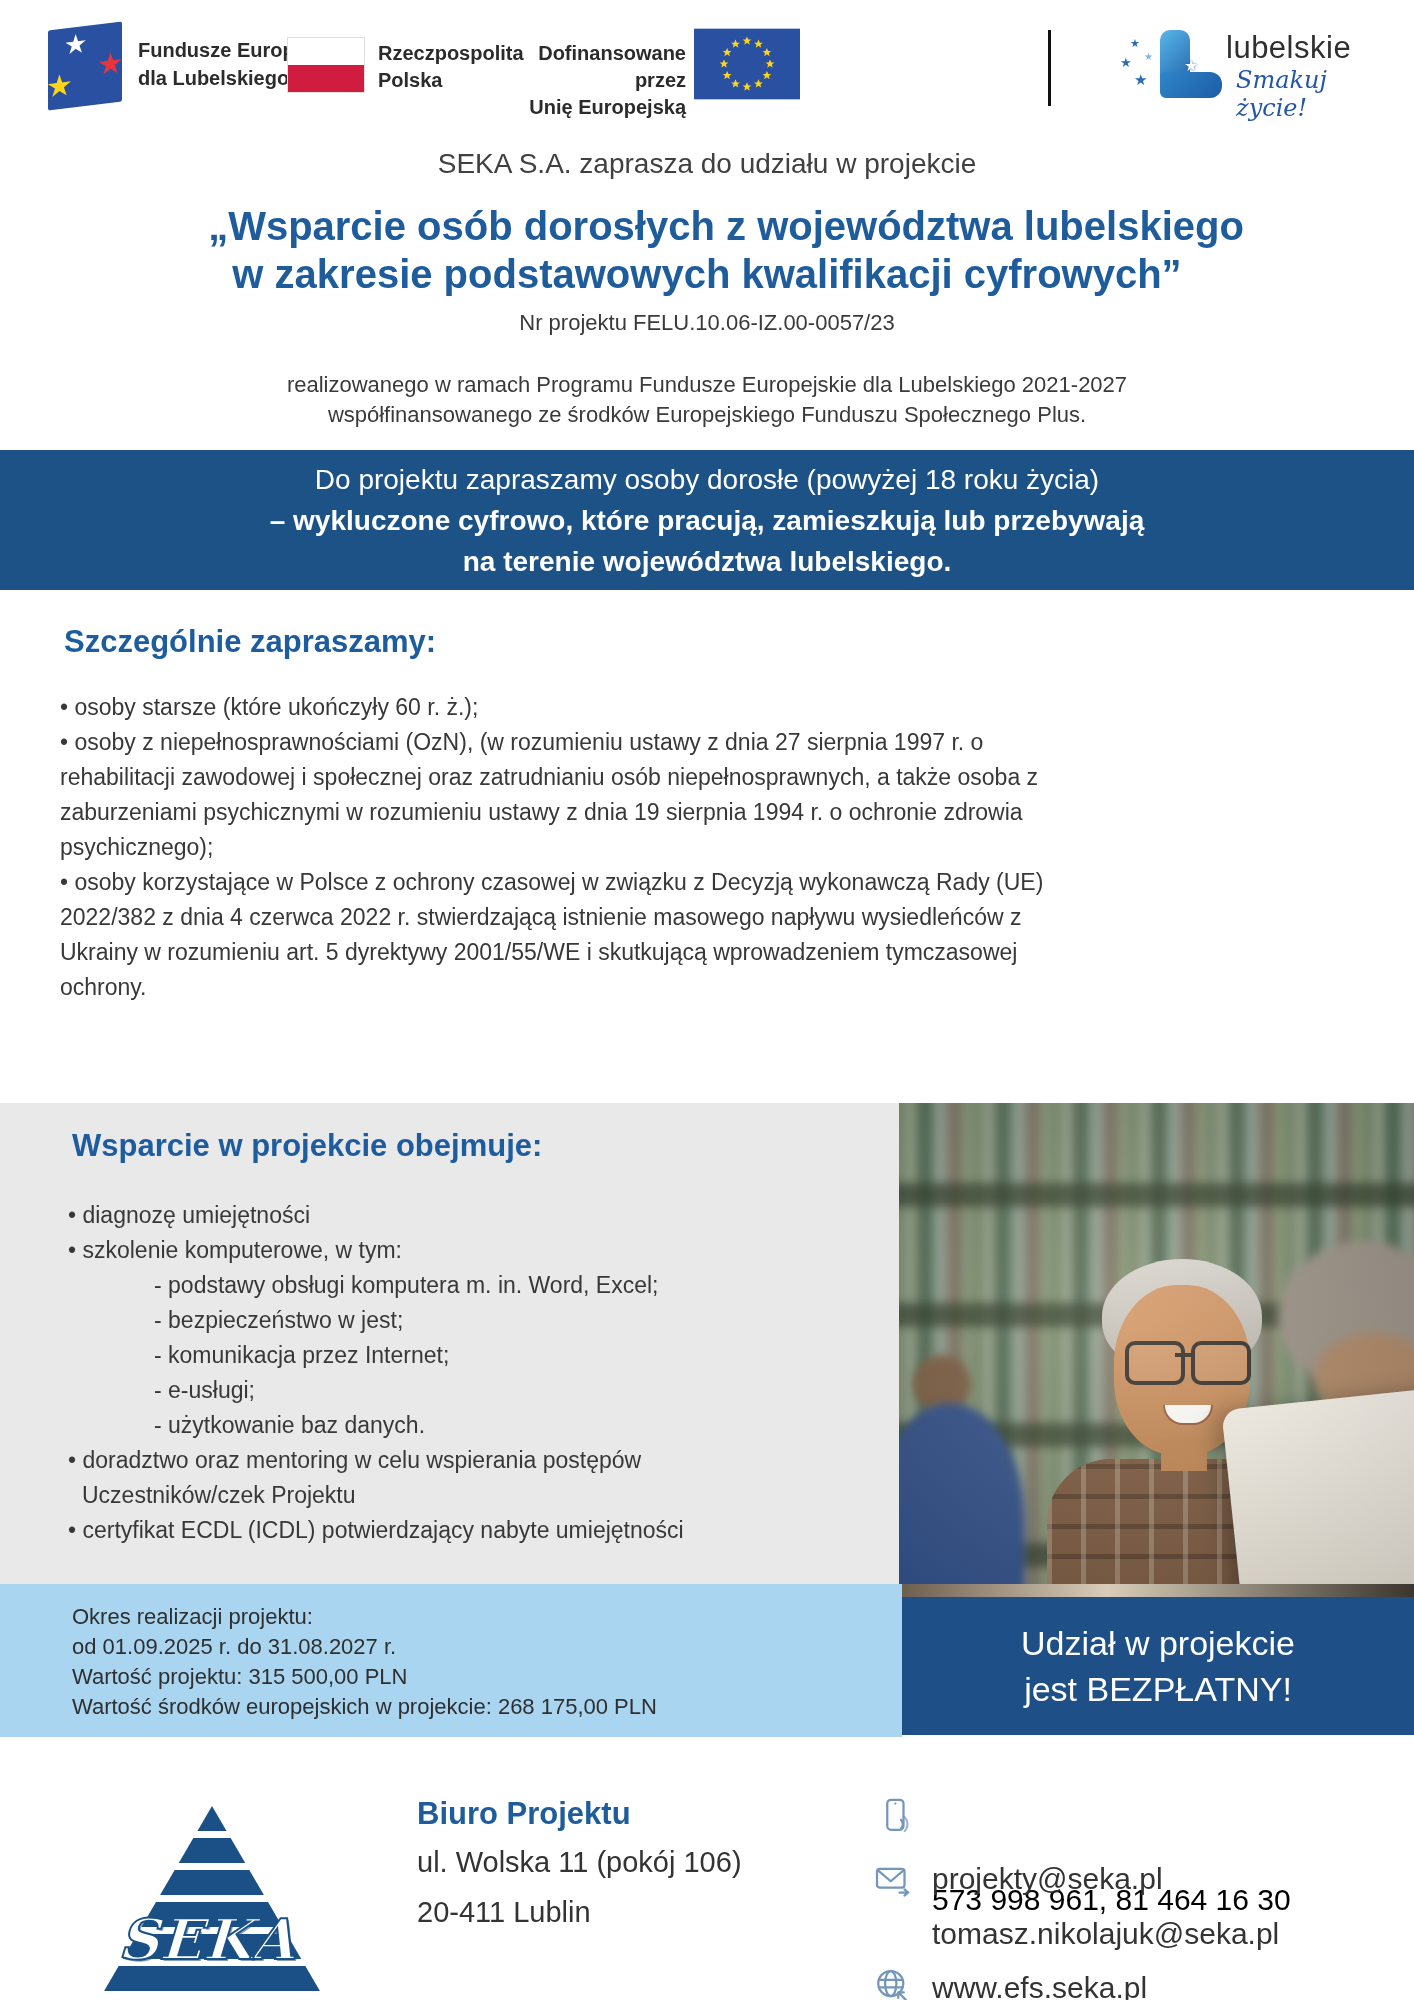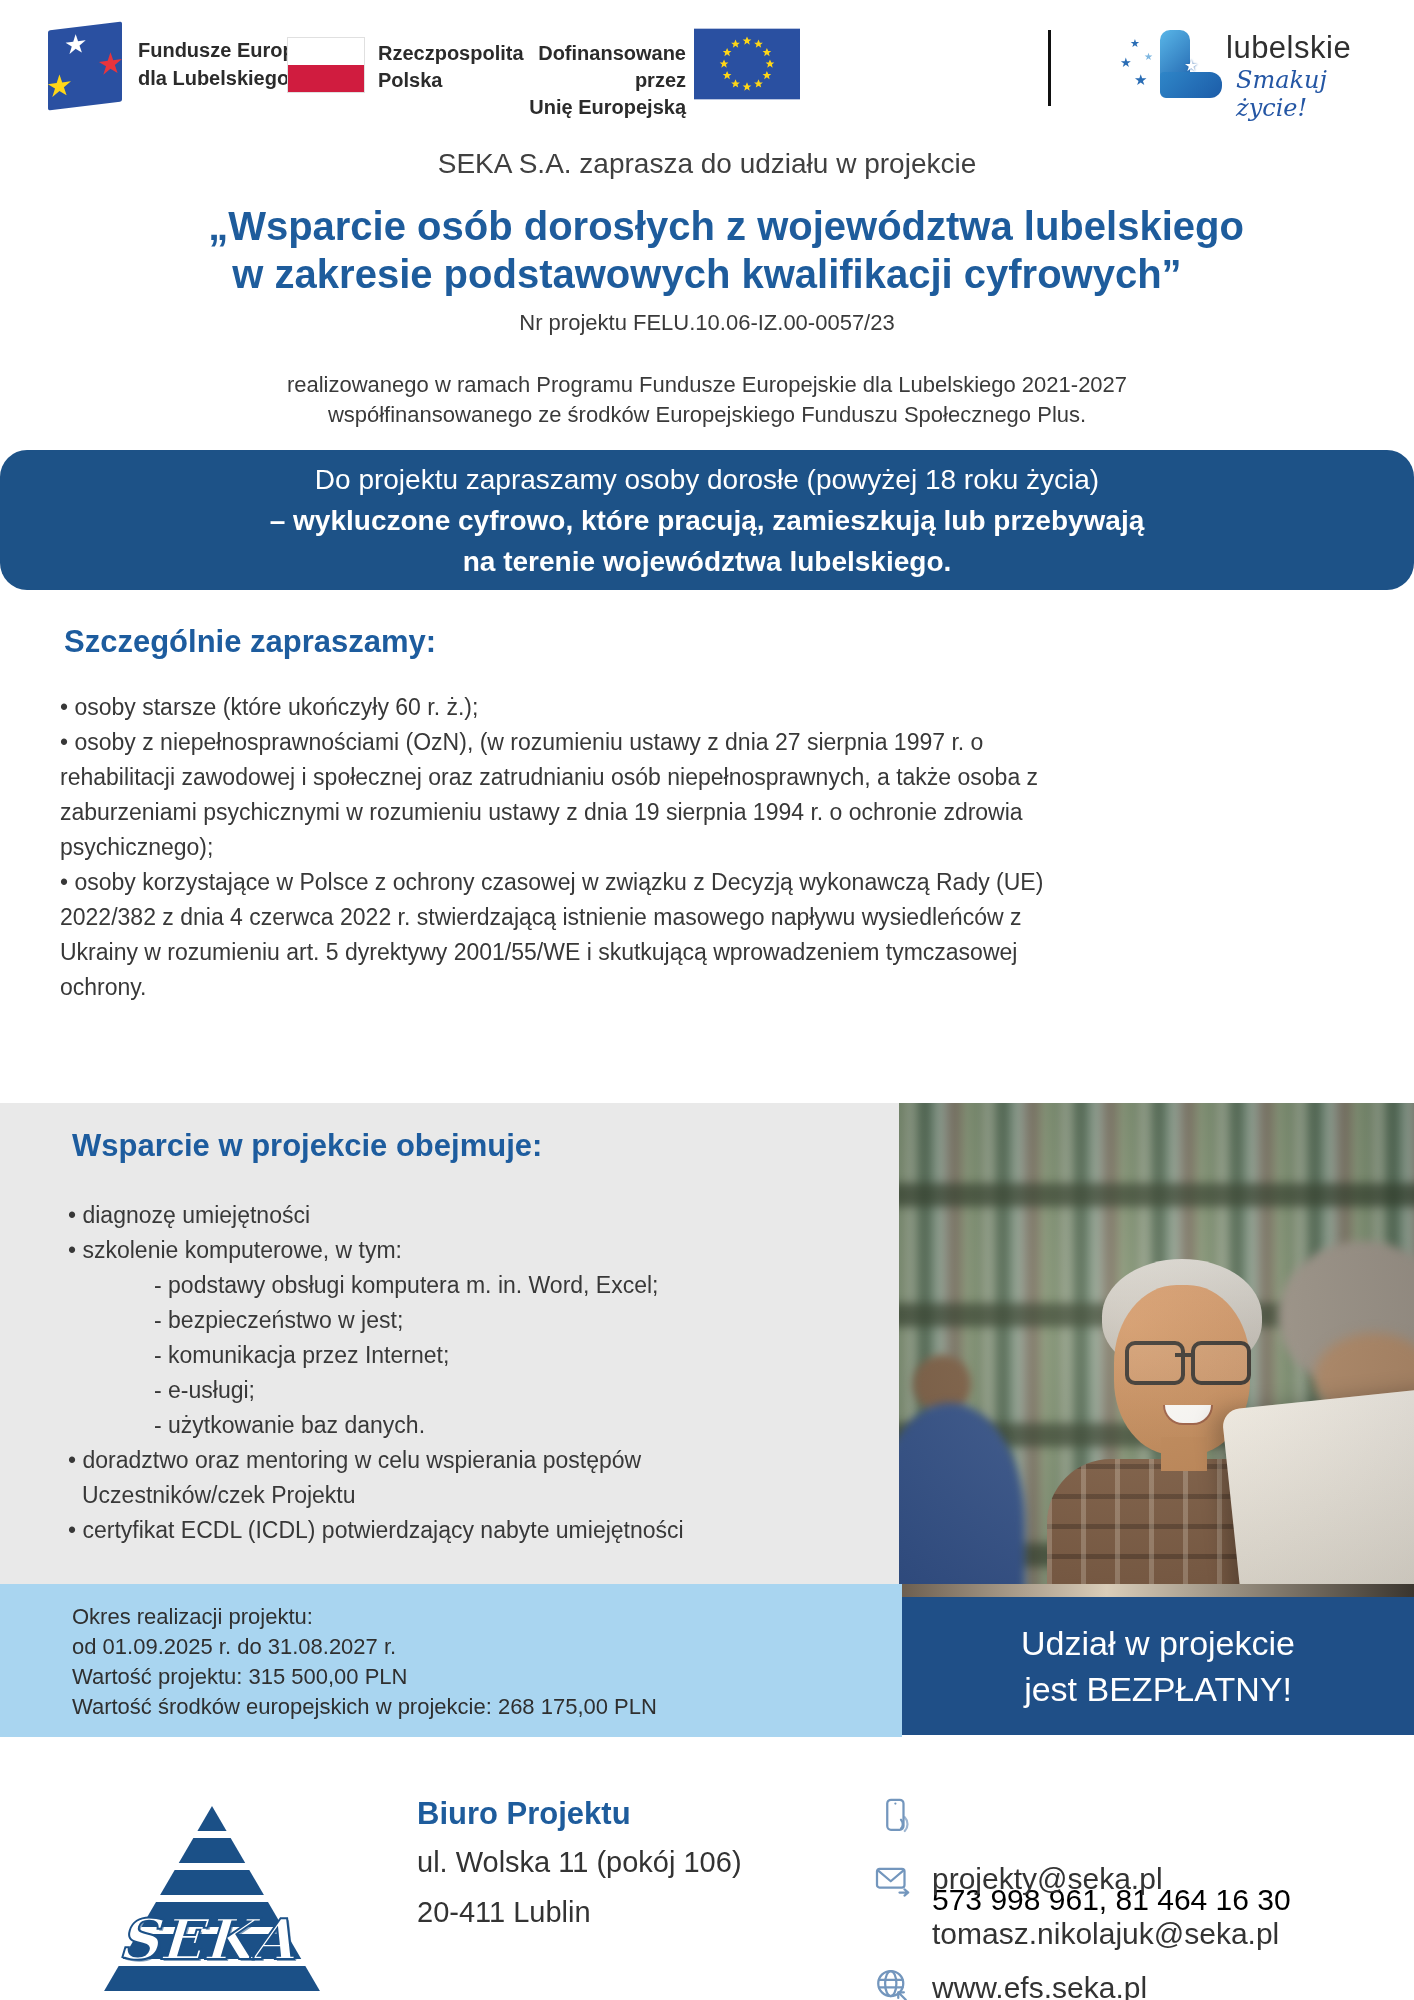--- a/index.html
+++ b/index.html
@@ -30,21 +30,21 @@
 
   
   .invite{left:0;top:148px;width:100%;text-align:center;font-size:28px;color:#404040;}
   .title1{left:0;top:204px;width:100%;text-align:center;font-size:40px;font-weight:bold;color:#1e5c9c;margin-left:19px;}
   .title2{left:0;top:252px;width:100%;text-align:center;font-size:40px;font-weight:bold;color:#1e5c9c;}
   .projno{left:0;top:310px;width:100%;text-align:center;font-size:22px;color:#3a3a3a;}
   .prog1{left:0;top:372px;width:100%;text-align:center;font-size:22px;color:#3a3a3a;}
   .prog2{left:0;top:402px;width:100%;text-align:center;font-size:22px;color:#3a3a3a;}
 
   
-  .banner{left:0;top:450px;width:1414px;height:140px;background:#1d5287;display:flex;flex-direction:column;justify-content:center;align-items:center;gap:2px;border-radius:27px;}
+  .banner{left:0;top:450px;width:1414px;height:140px;background:#1d5287;display:flex;flex-direction:column;justify-content:center;align-items:center;gap:2px;}
   .banner div{color:#fff;font-size:28px;line-height:39px;text-align:center;}
   .banner .b{font-weight:bold;}
 
   
   .h-target{left:64px;top:624px;font-size:31px;font-weight:bold;color:#1d5c9e;}
   .target-list{left:60px;top:690px;width:1020px;font-size:23px;line-height:35px;color:#383838;}
   .target-list p{margin:0;}
 
   
   .gray-sec{left:0;top:1103px;width:1414px;height:481px;background:#e9e9e9;}

